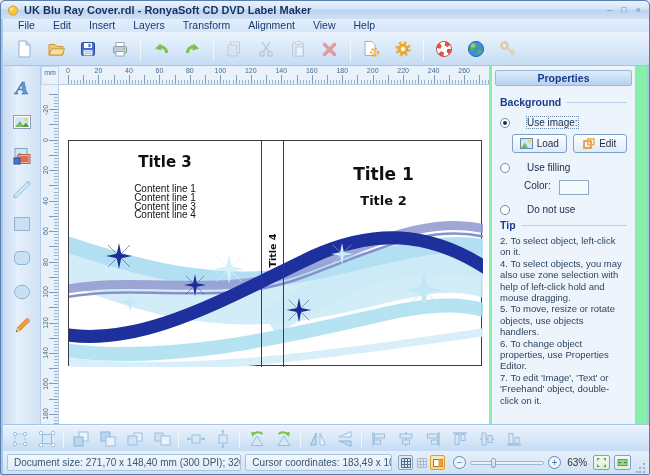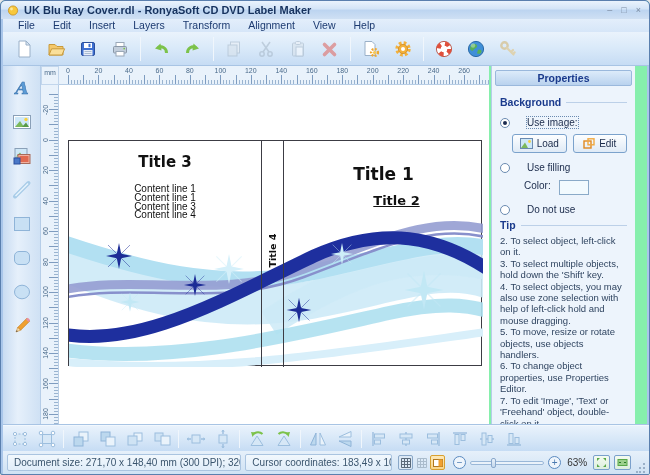--- a/index.html
+++ b/index.html
@@ -59,21 +59,21 @@
   
   .canvas{position:absolute;left:58px;top:84px;width:430px;height:340px;background:#ffffff;overflow:hidden;}
   .page{position:absolute;left:9px;top:55px;width:414px;height:226px;background:#fff;border:1px solid #3c3c44;}
   .page svg.waves{position:absolute;left:0;top:0;width:414px;height:226px;}
   .spine-l,.spine-r{position:absolute;top:0;width:1px;height:226px;background:#3c3c44;}
   .spine-l{left:192px;}.spine-r{left:214px;}
   .cv-text{position:absolute;font-family:"DejaVu Sans","Liberation Sans",sans-serif;color:#111;text-align:center;}
   .title3{left:0;top:12px;width:192px;font-size:15px;font-weight:bold;}
   .content-lines{left:0;top:44px;width:192px;font-size:10px;line-height:8.8px;font-family:"Liberation Sans",sans-serif;}
   .title1{left:215px;top:23px;width:199px;font-size:17px;font-weight:bold;}
-  .title2{left:228px;top:52px;width:199px;font-size:13px;font-weight:bold;text-decoration:underline;}
+  .title2{left:215px;top:52px;width:199px;font-size:13px;font-weight:bold;}
   .spine-title{left:193px;top:91px;width:21px;height:36px;display:flex;align-items:center;justify-content:center;}
   .spine-title span{transform:rotate(-90deg);white-space:nowrap;font-size:9.5px;font-weight:bold;}
   
   .props{position:absolute;left:490px;top:65px;width:144px;height:359px;background:#edf4fc;
     border-left:1px solid #b5cde8;}
   .props-header{margin:4px 3px 0 3px;height:16px;border:1px solid #9ab8dc;border-radius:2px;
     background:linear-gradient(#dcebfa,#b9d2ee);display:flex;align-items:center;justify-content:center;
     font-size:10.5px;font-weight:bold;color:#1a3a8c;}
   .props-body{padding:6px 8px 0 8px;}
   .sec-title{display:flex;align-items:center;gap:5px;font-size:10.5px;font-weight:bold;color:#1a3a8c;margin-top:4px;}
@@ -442,21 +442,20 @@
         <span class="color-label">Color:</span>
         <span class="swatch"></span>
       </div>
       <div class="radio-row">
         <span class="radio"></span>
         <span class="radio-label">Do not use</span>
       </div>
       <div class="sec-title" style="margin-top:4px;">Tip</div>
       <div class="tips" id="tip-lines">
           <div class="">2. To select object, left-click on it.</div>
-          <div class="">3. To select multiple objects, hold down the 'Shift' key.</div>
           <div class="">4. To select objects, you may also use zone selection with help of left-click hold and mouse dragging.</div>
           <div class="">5. To move, resize or rotate objects, use objects handlers.</div>
           <div class="">6. To change object properties, use Properties Editor.</div>
           <div class="">7. To edit 'Image', 'Text' or 'Freehand' object, double-click on it.</div>
         </div>
     </div>
   </div>
 
   <div class="btoolbar">
     <span class="bt-btn">

